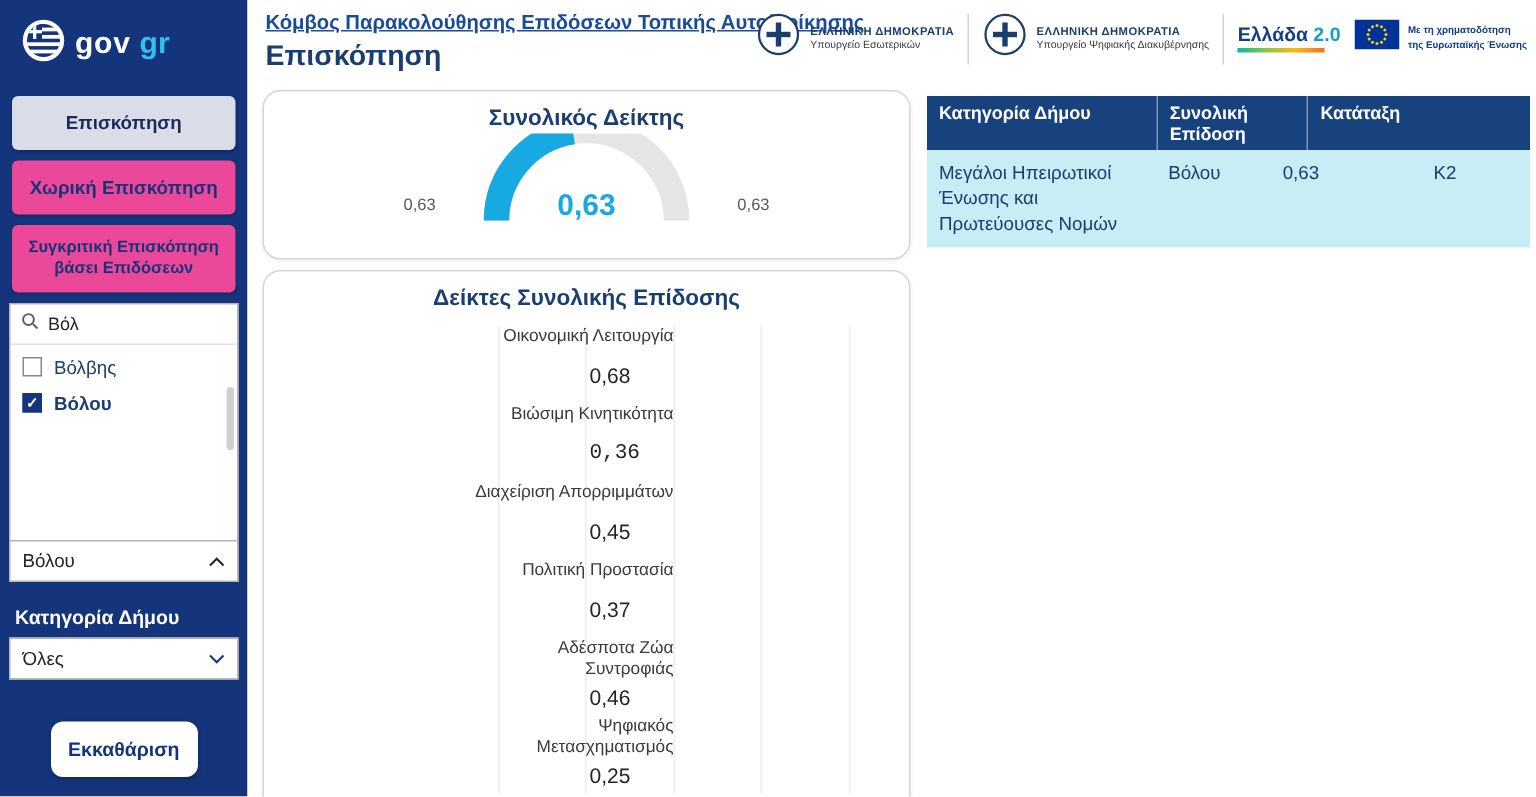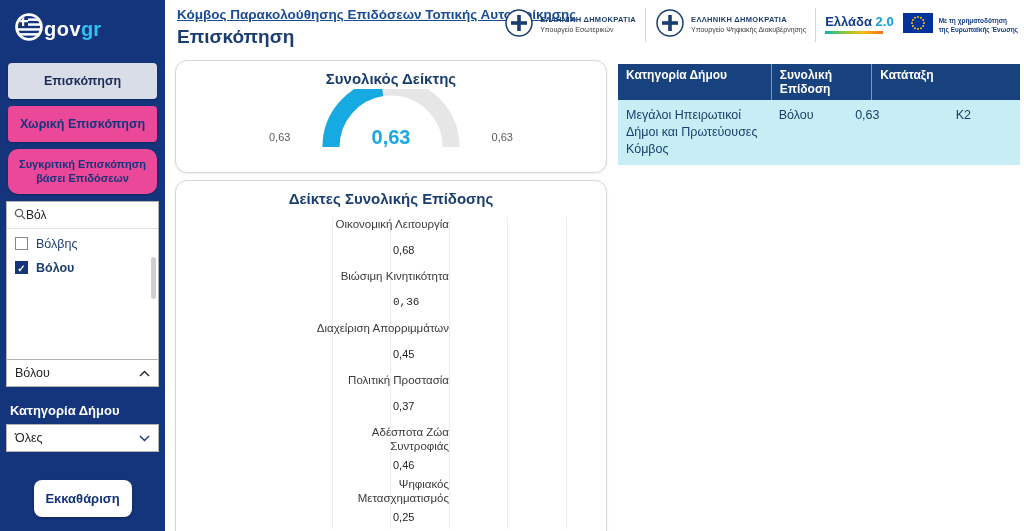--- a/index.html
+++ b/index.html
@@ -3,31 +3,31 @@
 <meta charset="utf-8">
 <style>
   * { box-sizing: border-box; margin: 0; padding: 0; }
   html,body { width:1024px; height:531px; overflow:hidden; background:#fff;
     font-family:"Liberation Sans", sans-serif; }
   .app { position:relative; width:1024px; height:531px; }
 
   
   .sidebar { position:absolute; left:0; top:0; width:165px; height:531px;
     background:#14357C; color:#fff; }
-  .logo-row { display:flex; align-items:center; padding:12px 10px 10px 14px; }
+  .logo-row { display:flex; align-items:center; gap:6px; padding:12px 10px 10px 14px; }
   .logo-gov { font-size:20px; font-weight:700; color:#fff; letter-spacing:.5px; }
   .logo-gr  { font-size:20px; font-weight:700; color:#31c1f1; }
   .nav-btn { margin:7px 8px; background:#ec4899; color:#14357C; border-radius:4px;
     padding:11px 6px; text-align:center; font-size:12.5px; font-weight:700;
     cursor:pointer; box-shadow:0 1px 2px rgba(0,0,0,.25); }
-  .nav-btn.small { font-size:11px; padding:8px 4px; line-height:1.3;border-radius:10px; }
+  .nav-btn.small { font-size:11px; padding:8px 4px; line-height:1.3; }
   .nav-btn.active { background:#d9dde7; color:#1b2a56; }
 
   .slicer { margin:6px 6px 0 6px; background:#fff; border:1px solid #b3b3b3; color:#252423; }
-  .slicer-search { display:flex; align-items:center; padding:4px 7px;
+  .slicer-search { display:flex; align-items:center; gap:6px; padding:4px 7px;
     border-bottom:1px solid #e1e1e1; }
   .slicer-search input { border:none; outline:none; width:100%; font-size:12px;
     color:#252423; font-family:"Liberation Sans", sans-serif; }
   .slicer-list { height:130px; position:relative; padding-top:3px; }
   .muni-item { display:flex; align-items:center; gap:8px; padding:5px 8px;
     font-size:12.5px; color:#1b3e70; cursor:pointer; }
   .muni-item.checked { font-weight:700; }
   .cb { width:13px; height:13px; border:1px solid #8a8886; background:#fff; flex:none; }
   .muni-item.checked .cb { background:#14357C; border-color:#14357C; }
   .muni-item.checked .cb::after { content:"✓"; color:#fff; font-size:10px;
@@ -84,21 +84,21 @@
   
   .bars-card { left:10px; top:180px; width:432px; height:372px; }
   .chart { position:relative; margin:10px 14px 0 6px; }
   .gridlines { position:absolute; left:150px; right:6px; top:0; bottom:0; }
   .gl { position:absolute; top:0; bottom:0; width:1px; background:#ededed; }
   .bar-row { display:flex; align-items:center; height:52px; position:relative;flex-direction:column; }
   .bar-label { width:144px; text-align:right; padding-right:10px; font-size:11.5px;
     color:#3b3a39; line-height:1.25; }
   .bar-area { position:relative; flex:1; height:34px; }
   .bar-fill { position:absolute; left:0; top:0; height:100%; background:#17A9E2; cursor:pointer; }
-  .bar-value { position:absolute; top:50%; transform:translateY(-50%); font-size:11px;
+  .bar-value { position:absolute; top:50%; transform:translateY(-50%); font-size:14px;
     color:#252423; white-space:nowrap; }
 
   
   .ptable { position:absolute; left:453px; top:64px; width:402px; }
   .thead { display:flex; background:#17427D; color:#fff; font-size:12px; font-weight:700; }
   .th { padding:4px 8px; }
   .th + .th { border-left:1px solid rgba(255,255,255,.45); }
   .trow { display:flex; background:#C7EEF4; color:#1b3e70; font-size:12.5px; cursor:pointer; }
   .td { padding:7px 8px; line-height:1.35; }
   .c1 { width:38%; } .c2 { width:19%; } .c3 { width:25%; } .c4 { width:18%; }
@@ -319,21 +319,21 @@
     </section>
 
     
     <section class="ptable">
       <div class="thead">
         <div class="th c1">Κατηγορία Δήμου</div>
         <div class="th c3 num">Συνολική Επίδοση</div>
         <div class="th c4">Κατάταξη</div>
       </div>
       <div class="trow">
-        <div class="td c1">Μεγάλοι Ηπειρωτικοί Δήμοι και Πρωτεύουσες Κόμβος</div>
+        <div class="td c1">Μεγάλοι Ηπειρωτικοί Ένωσης και Πρωτεύουσες Νομών</div>
         <div class="td c2">Βόλου</div>
         <div class="td c3 num">0,63</div>
         <div class="td c4">K2</div>
       </div>
     </section>
 
   </main>
 </div>
 
 </body></html>

